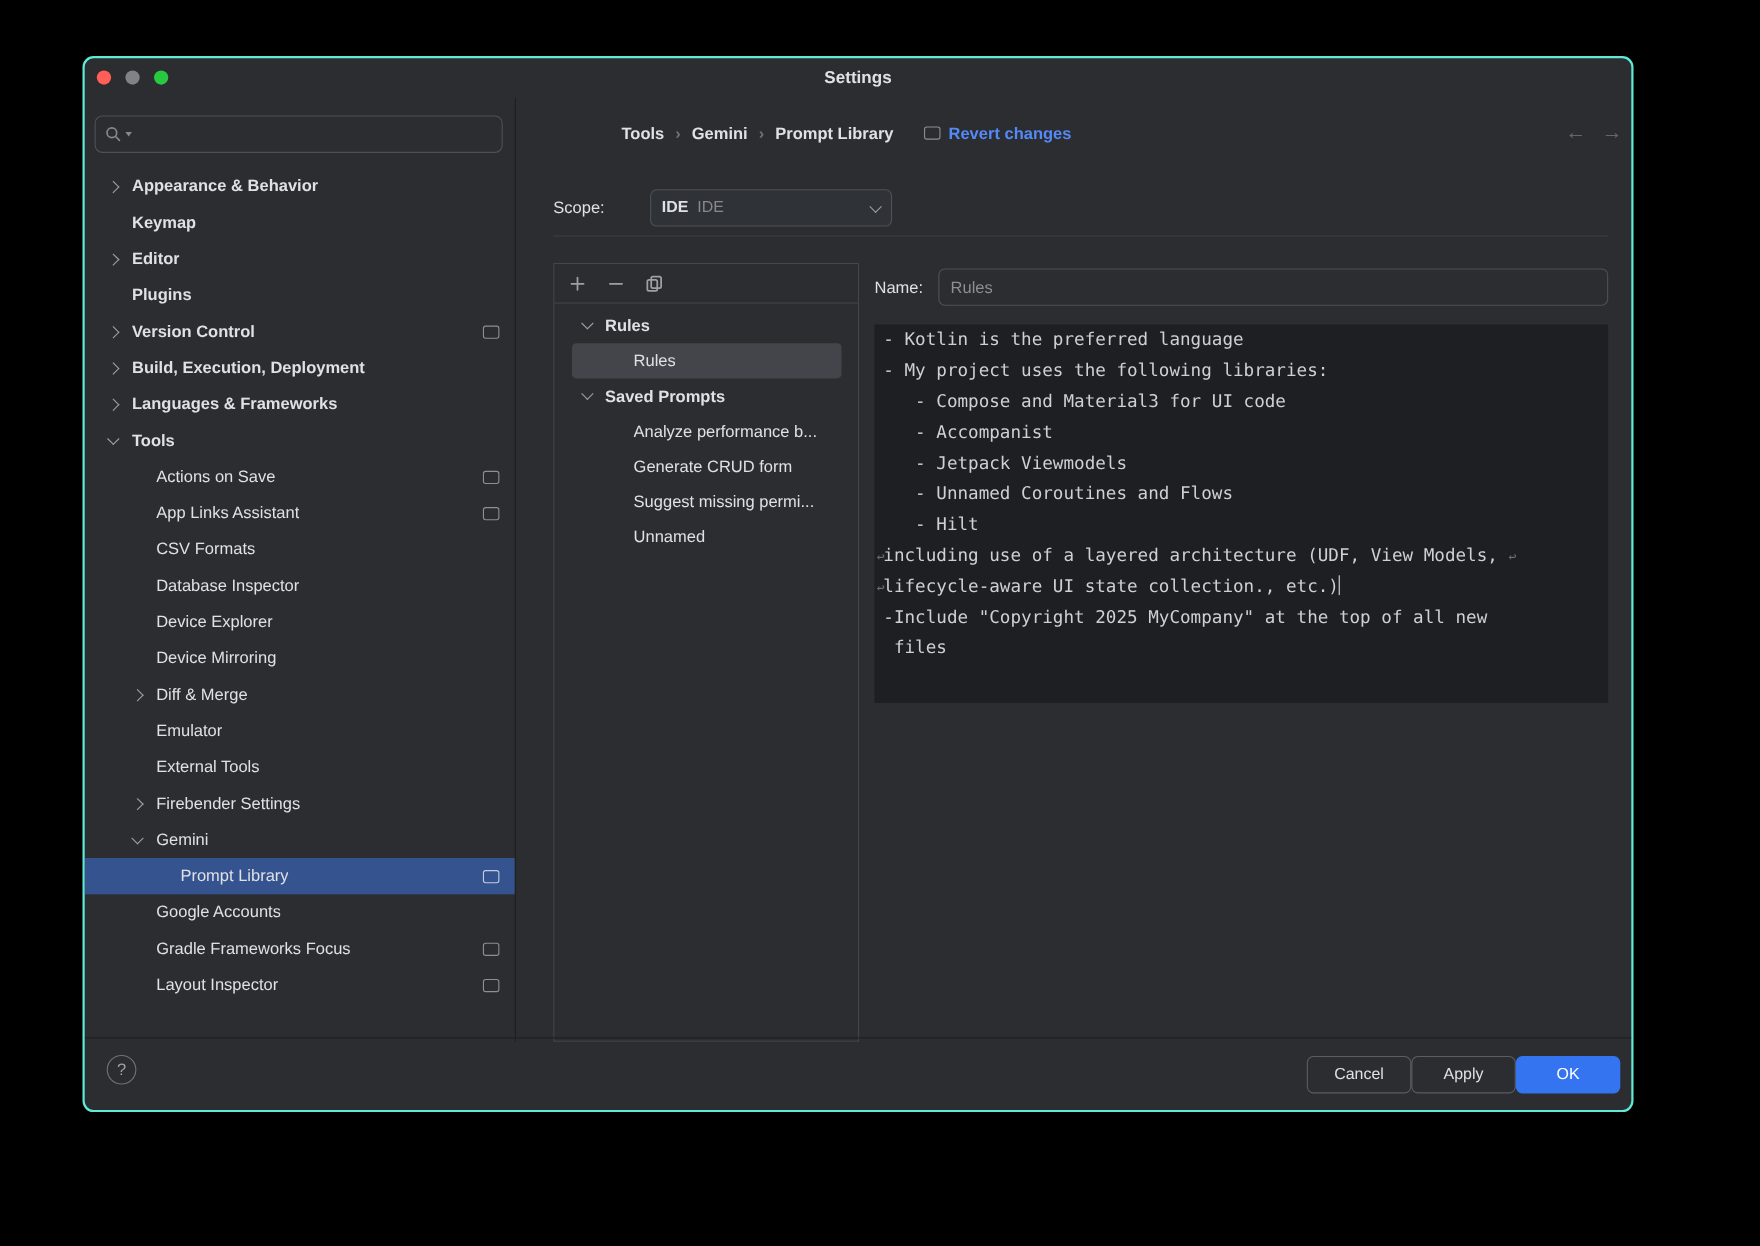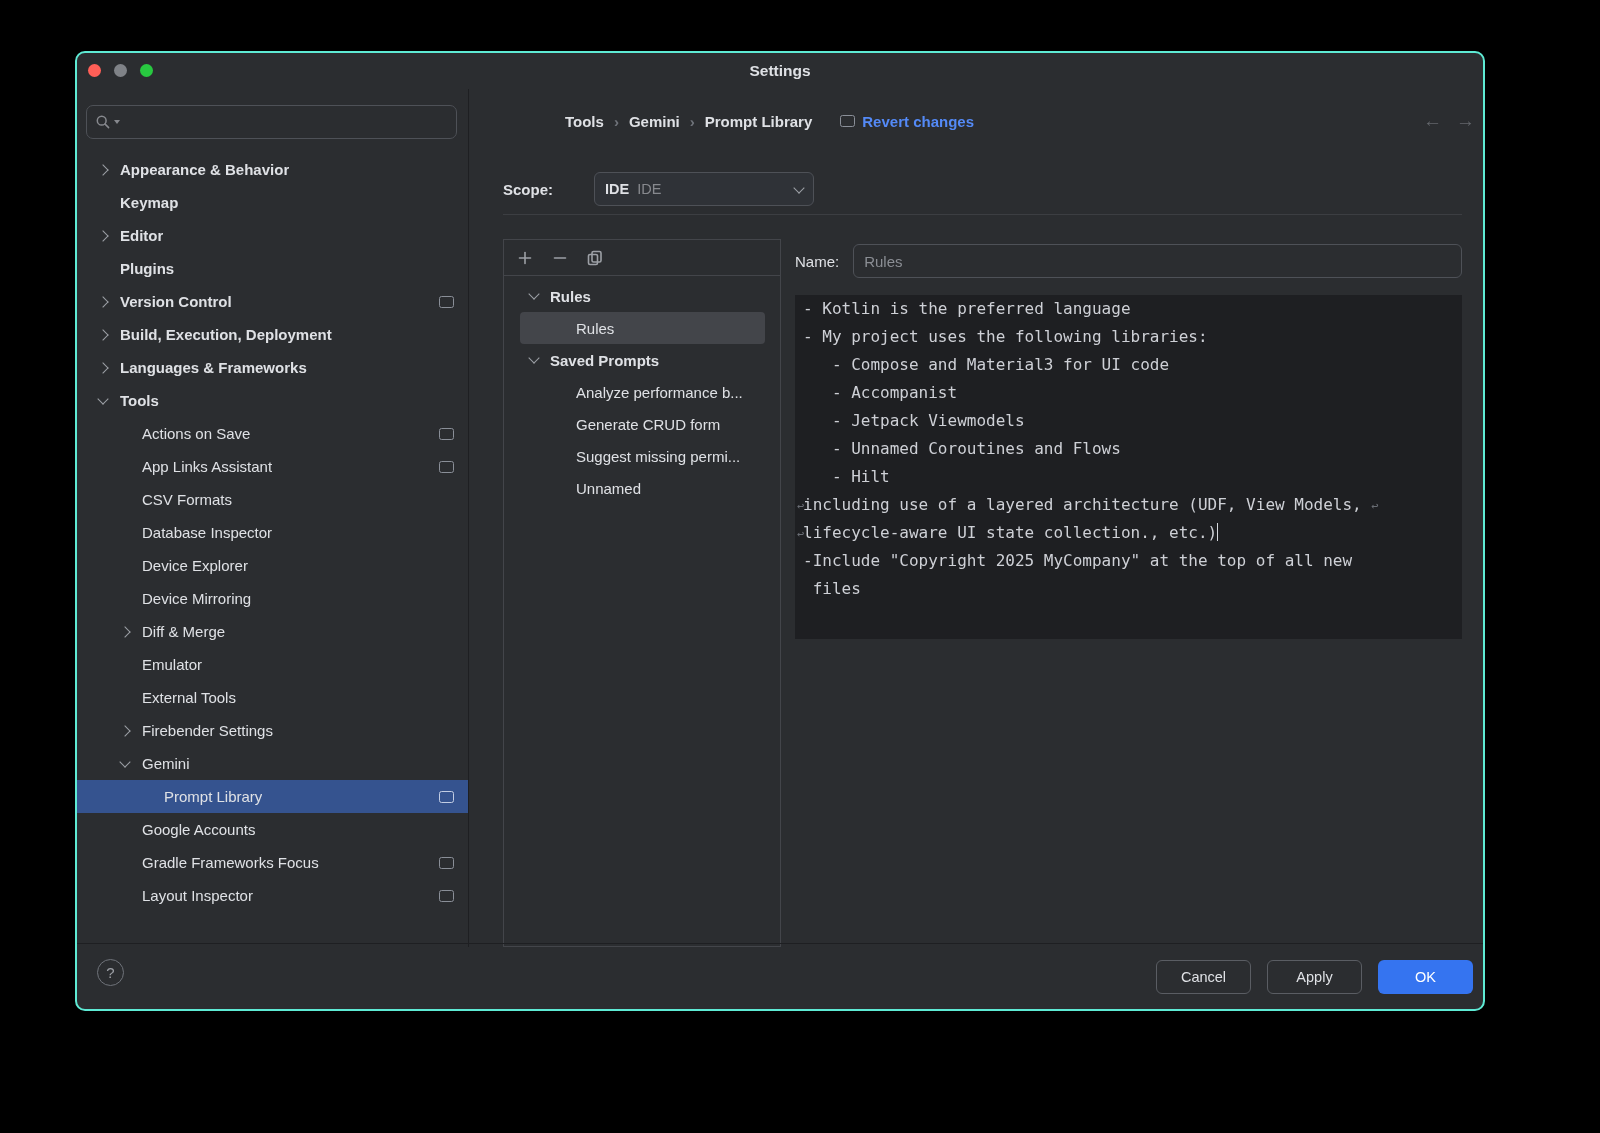--- a/index.html
+++ b/index.html
@@ -47,21 +47,21 @@
     font-size:15px;font-weight:bold;color:#dfe1e5;}
   .crumb-sep{color:#6f737a;font-weight:bold;}
   .revert{display:flex;align-items:center;gap:7px;margin-left:18px;cursor:pointer;}
   .revert-icon{width:13px;height:10px;border:1.4px solid #8a8f98;border-radius:2.5px;}
   .revert-label{color:#548af7;font-weight:600;font-size:15px;}
   .nav-arrows{position:absolute;right:12px;top:14px;height:36px;display:flex;align-items:center;gap:14px;
     color:#63666b;font-size:19px;}
   .nav-arrows span{cursor:default;}
 
   .scope-row{position:absolute;left:33px;top:83px;height:34px;display:flex;align-items:center;}
-  .scope-label{font-size:15px;color:#dfe1e5;margin-right:41px;font-weight:bold;}
+  .scope-label{font-size:15px;color:#dfe1e5;margin-right:41px;}
   .scope-select{width:220px;height:34px;box-sizing:border-box;border:1px solid #4e5157;border-radius:6px;
     background:#2f3237;display:flex;align-items:center;padding:0 10px;gap:8px;cursor:pointer;}
   .scope-badge{font-weight:bold;font-size:14.5px;color:#dfe1e5;}
   .scope-value{font-size:14.5px;color:#87898e;}
   .scope-select .chev{margin-left:auto;margin-top:-3px;transform:rotate(45deg);}
 
   .hdivider{position:absolute;left:33px;top:125px;width:959px;height:1px;background:#3c3e42;}
 
   
   .panel{position:absolute;left:33px;top:150px;width:278px;height:708px;border:1px solid #43454a;box-sizing:border-box;}
@@ -86,21 +86,21 @@
     line-height:28px;color:#ced0d6;overflow:hidden;cursor:text;}
   .eline{white-space:pre;position:relative;height:28px;}
   .wrapm{color:#696d74;font-size:12px;}
   .wrapm.start{position:absolute;left:-6px;top:1px;}
   .caret{display:inline-block;width:0;height:18px;border-left:1.6px solid #d6d9de;vertical-align:-3px;}
 
   
   .footer{position:absolute;left:0;bottom:0;width:100%;height:66px;border-top:1px solid #1e1f22;box-sizing:border-box;}
   .help-btn{position:absolute;left:20px;top:15px;width:27px;height:27px;border:1.5px solid #6f737a;border-radius:50%;
     color:#9da0a6;display:flex;align-items:center;justify-content:center;font-size:15px;cursor:pointer;box-sizing:border-box;}
-  .footer-btns{position:absolute;right:10px;top:16px;display:flex;gap:16px;}
+  .footer-btns{position:absolute;right:10px;top:16px;display:flex;}
   .btn{min-width:95px;height:34px;box-sizing:border-box;border-radius:6px;font-size:14.5px;display:flex;
     align-items:center;justify-content:center;cursor:pointer;padding:0 18px;
     font-family:"Liberation Sans","DejaVu Sans",sans-serif;}
   .btn.ghost{border:1px solid #5a5d63;background:transparent;color:#dfe1e5;}
   .btn.primary{border:none;background:#3574f0;color:#fff;}
 </style>
 </head>
 <body>
 
 <div class="stage">

